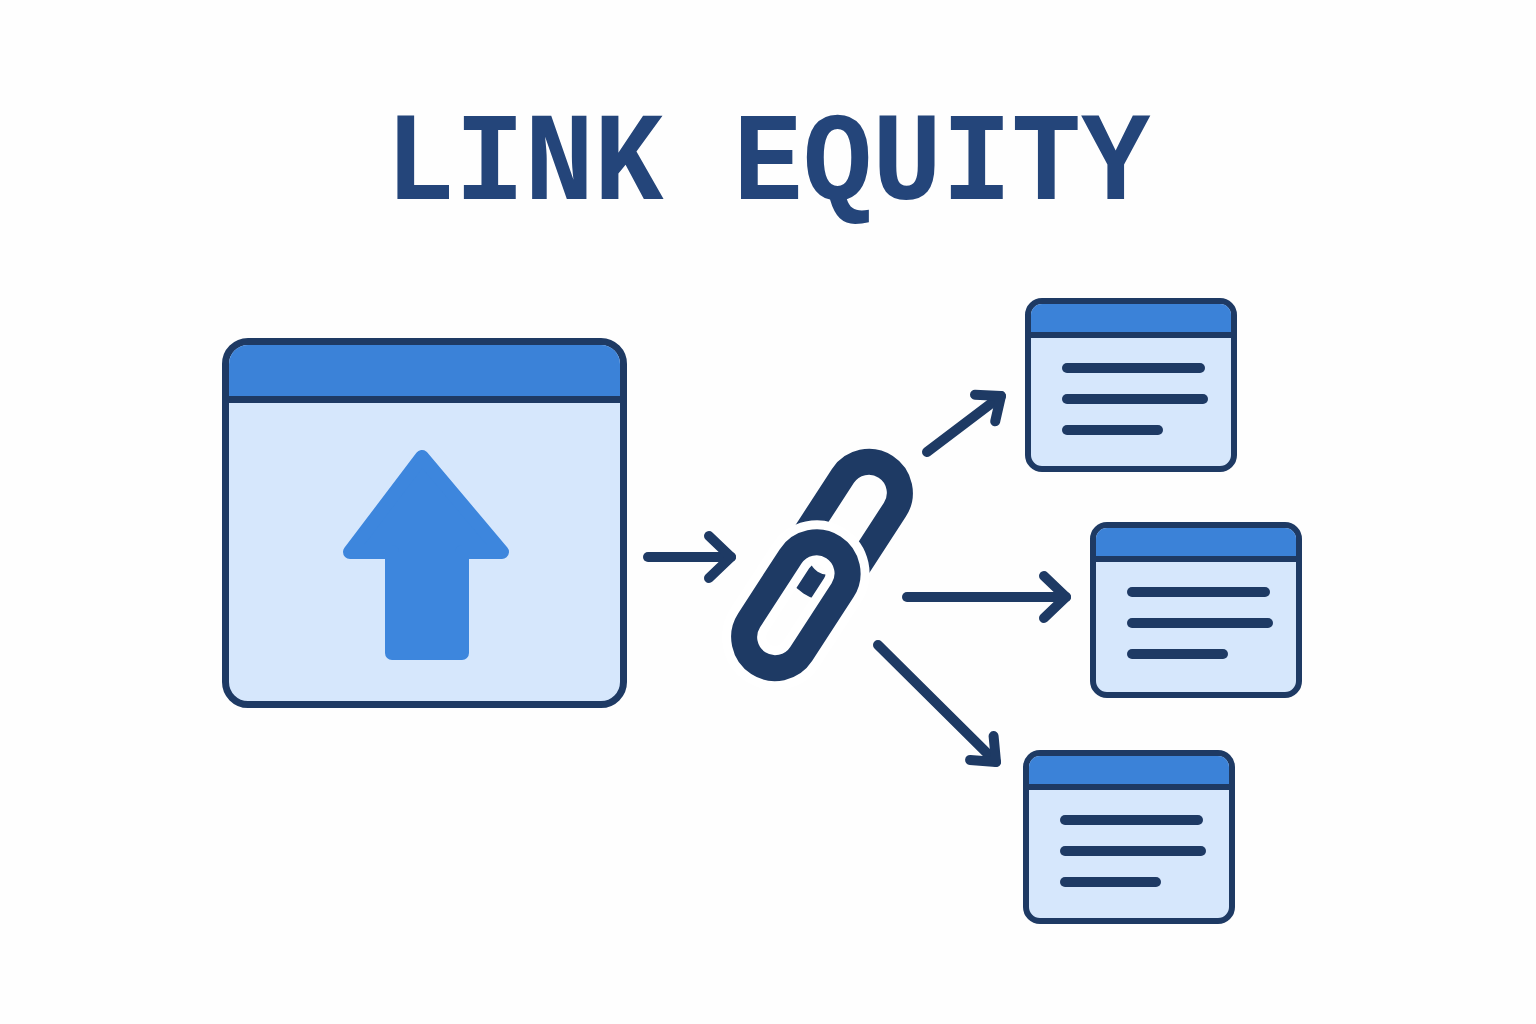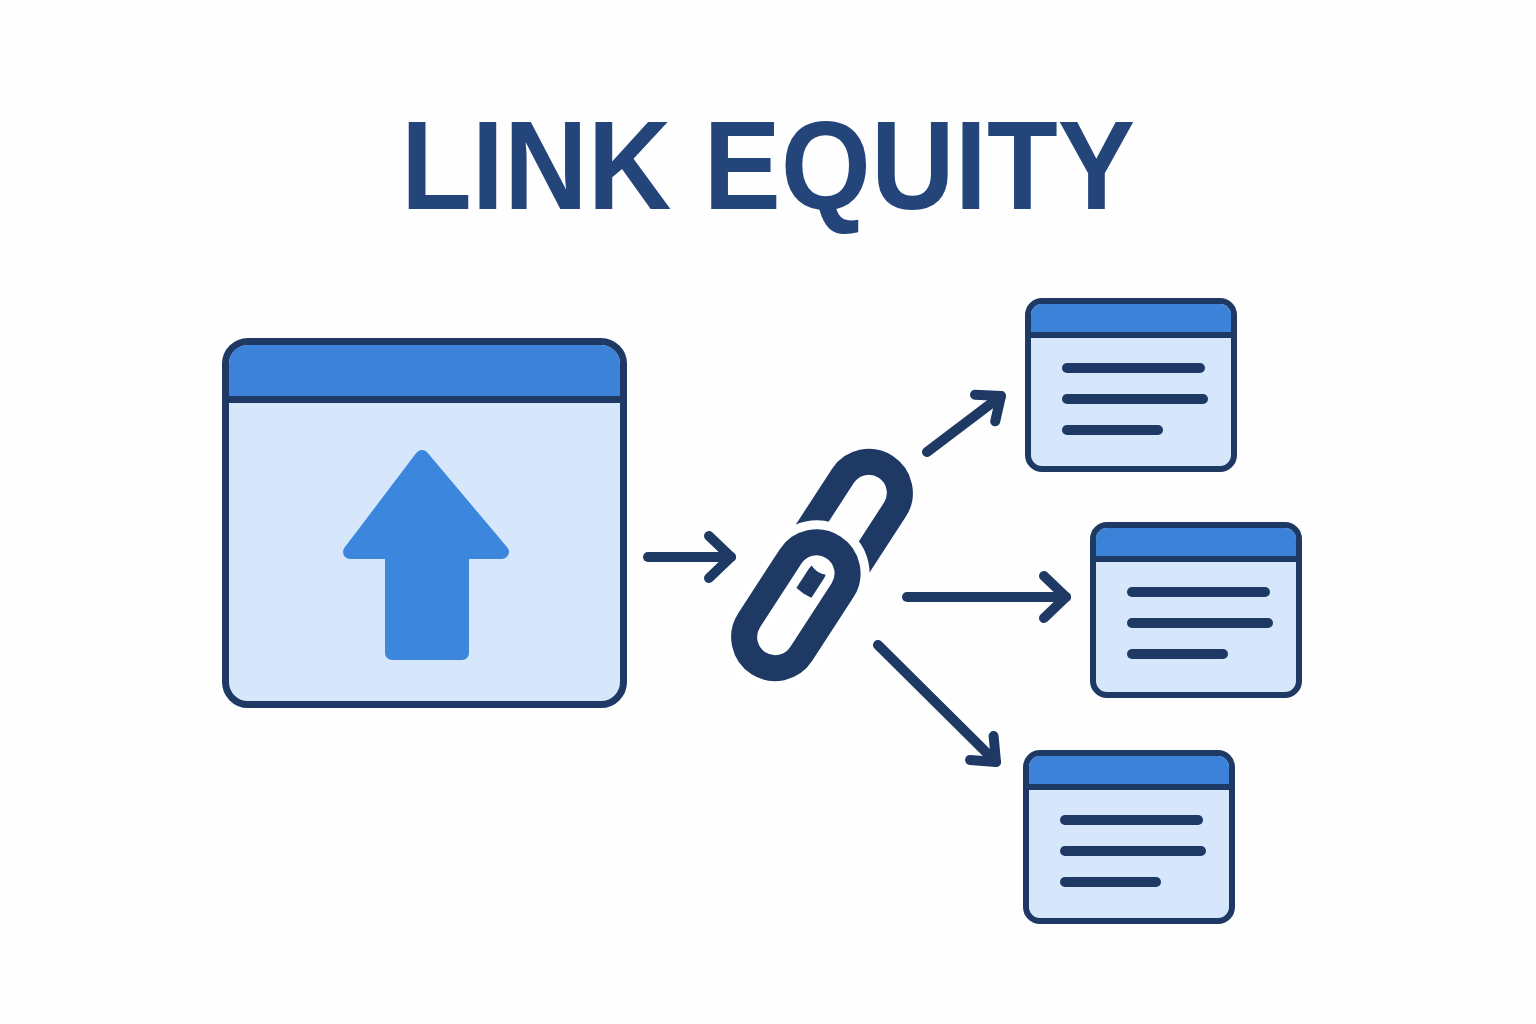--- a/index.html
+++ b/index.html
@@ -3,21 +3,21 @@
 <meta charset="utf-8">
 <style>
   :root{
     --bg:#fefefe; --ink:#1e3a64; --title_ink:#24457a;
     --blue:#3b82d8; --panel:#d6e7fc; --arrow_blue:#3d86dd;
   }
   *{margin:0;padding:0;box-sizing:border-box;}
   html,body{background:var(--bg);}
   .canvas{
     position:relative;width:1536px;height:992px;background:var(--bg);
-    overflow:hidden;font-family:Liberation Sans, sans-serif;
+    overflow:hidden;font-family:Liberation Mono, monospace;
   }
   
   .title{
     position:absolute;top:100px;left:0;width:1536px;text-align:center;
     font-size:126px;line-height:1.05;font-weight:bold;color:var(--title_ink);
     letter-spacing:0px;transform:scaleX(0.92);transform-origin:50% 50%;
     white-space:nowrap;
   }
   
   .window{

